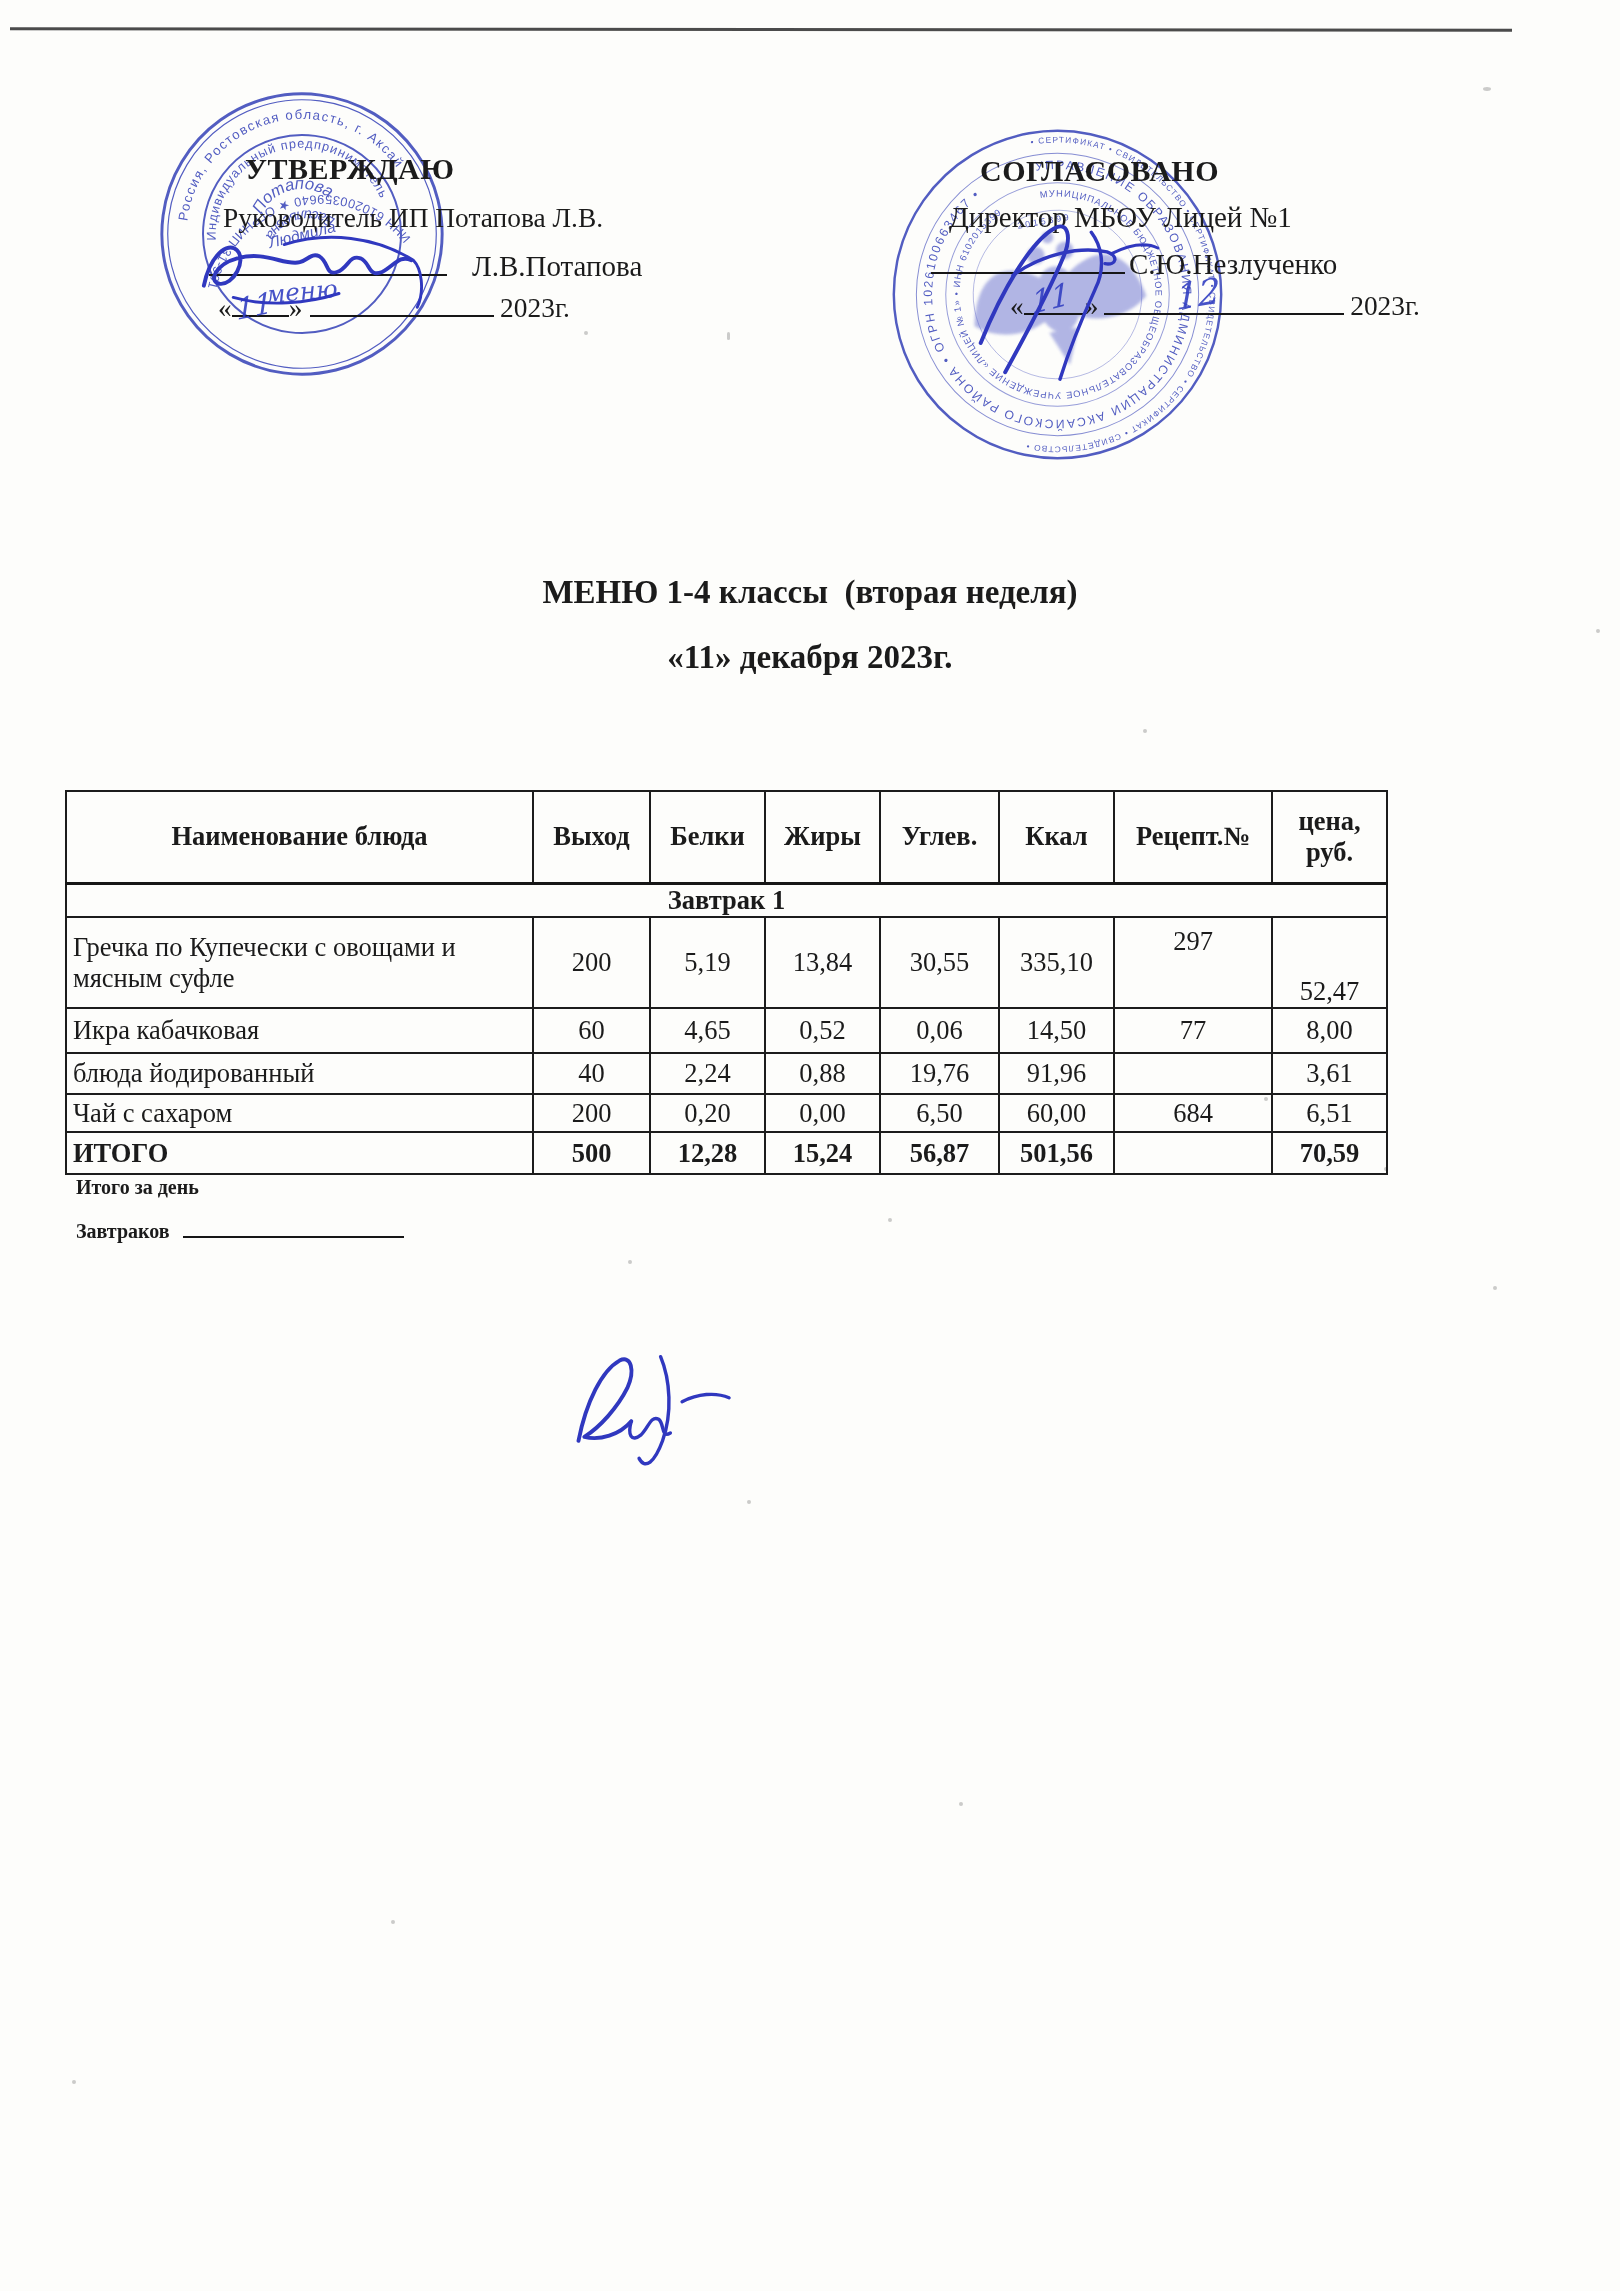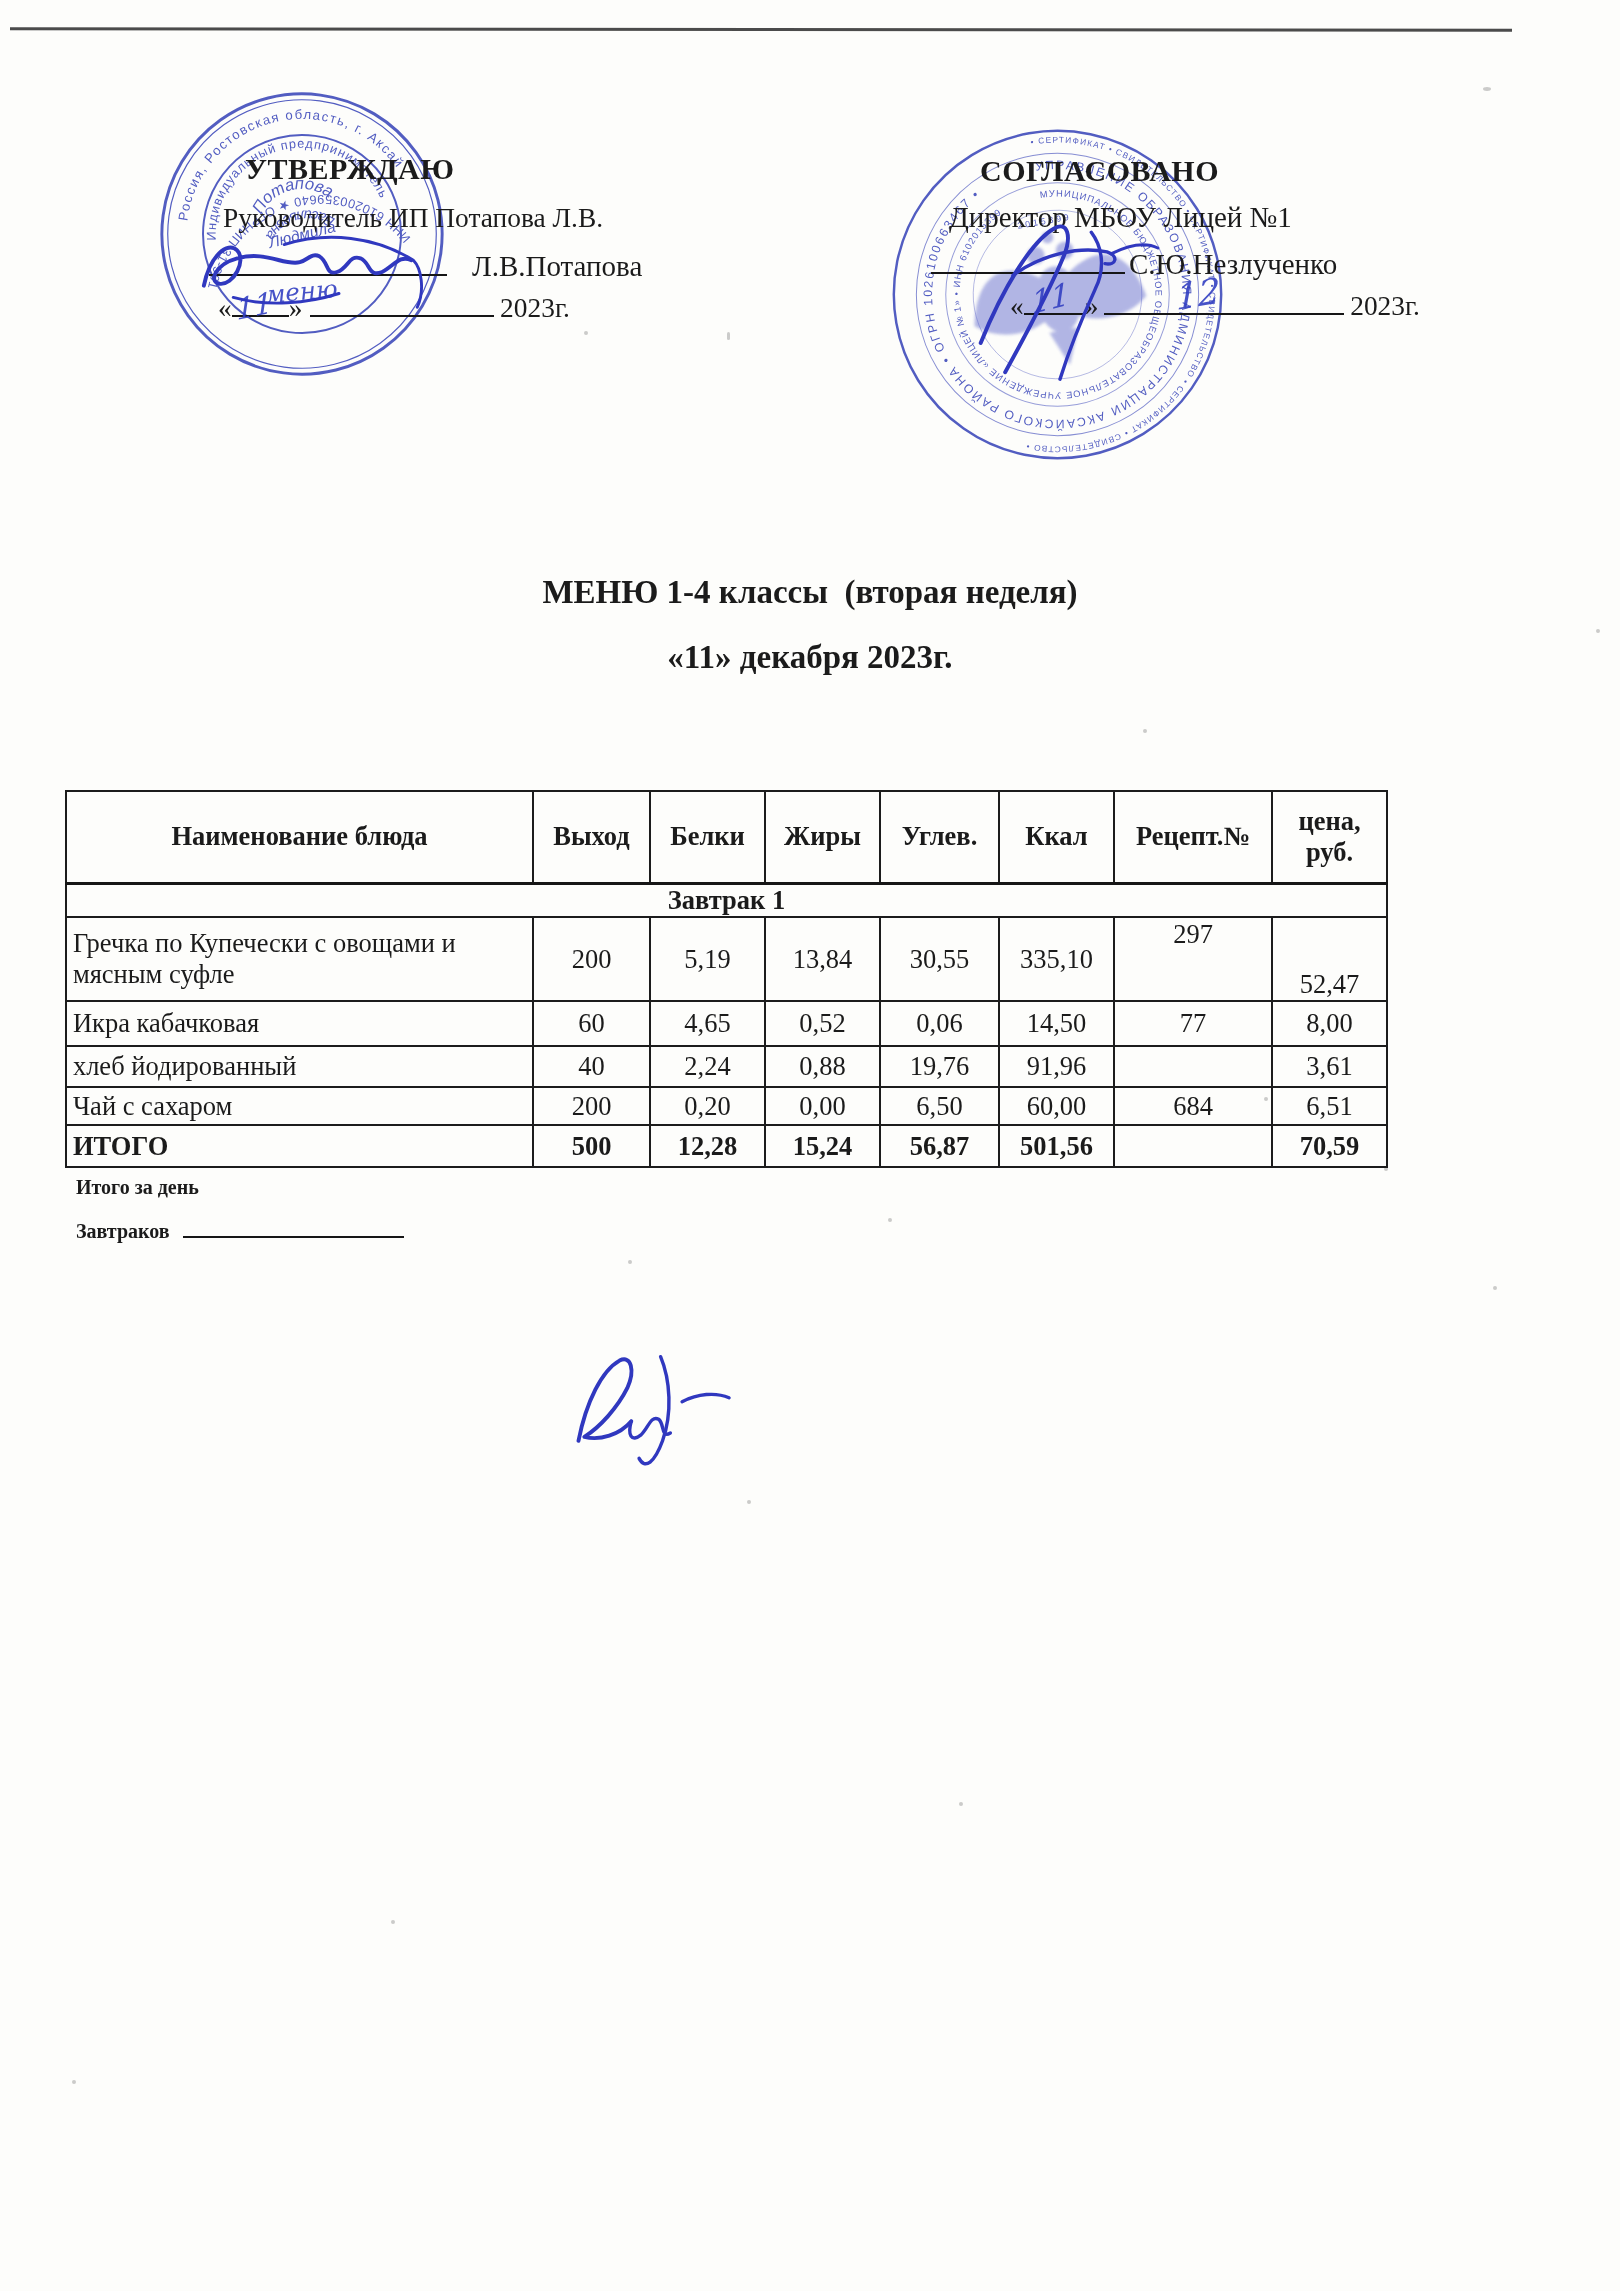--- a/index.html
+++ b/index.html
@@ -196,35 +196,35 @@
       <tr class="section">
         <td colspan="8">Завтрак 1</td>
       </tr>
       <tr class="r1">
         <td class="name">Гречка по Купечески с овощами и мясным суфле</td>
         <td class="c">200</td>
         <td class="c">5,19</td>
         <td class="c">13,84</td>
         <td class="c">30,55</td>
         <td class="c">335,10</td>
-        <td class="c" style="vertical-align:top;padding-top:1px;">297</td>
+        <td class="c" style="vertical-align:top;padding-top:8px;">297</td>
         <td class="c vbottom">52,47</td>
       </tr>
       <tr class="r2">
         <td class="name">Икра кабачковая</td>
         <td class="c">60</td>
         <td class="c">4,65</td>
         <td class="c">0,52</td>
         <td class="c">0,06</td>
         <td class="c">14,50</td>
         <td class="c">77</td>
         <td class="c">8,00</td>
       </tr>
       <tr class="r3">
-        <td class="name">хлеб йодированный</td>
+        <td class="name">блюда йодированный</td>
         <td class="c">40</td>
         <td class="c">2,24</td>
         <td class="c">0,88</td>
         <td class="c">19,76</td>
         <td class="c">91,96</td>
         <td class="c"></td>
         <td class="c">3,61</td>
       </tr>
       <tr class="r4">
         <td class="name">Чай с сахаром</td>

